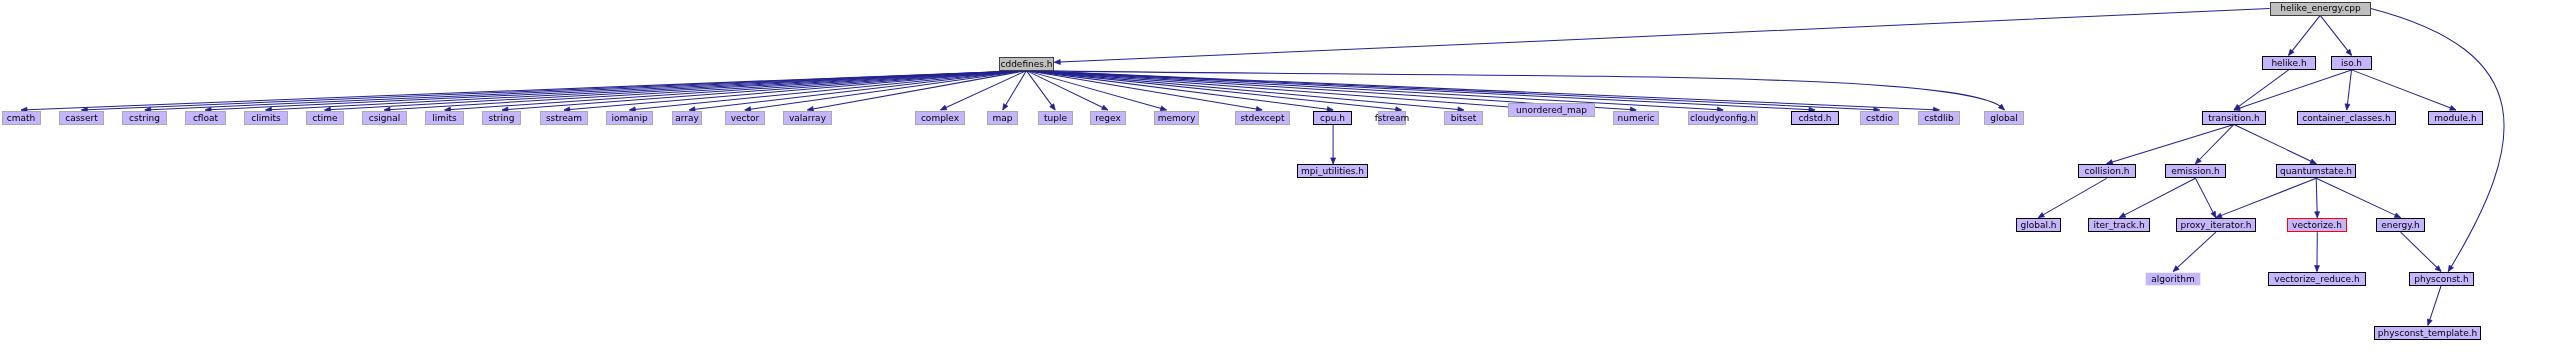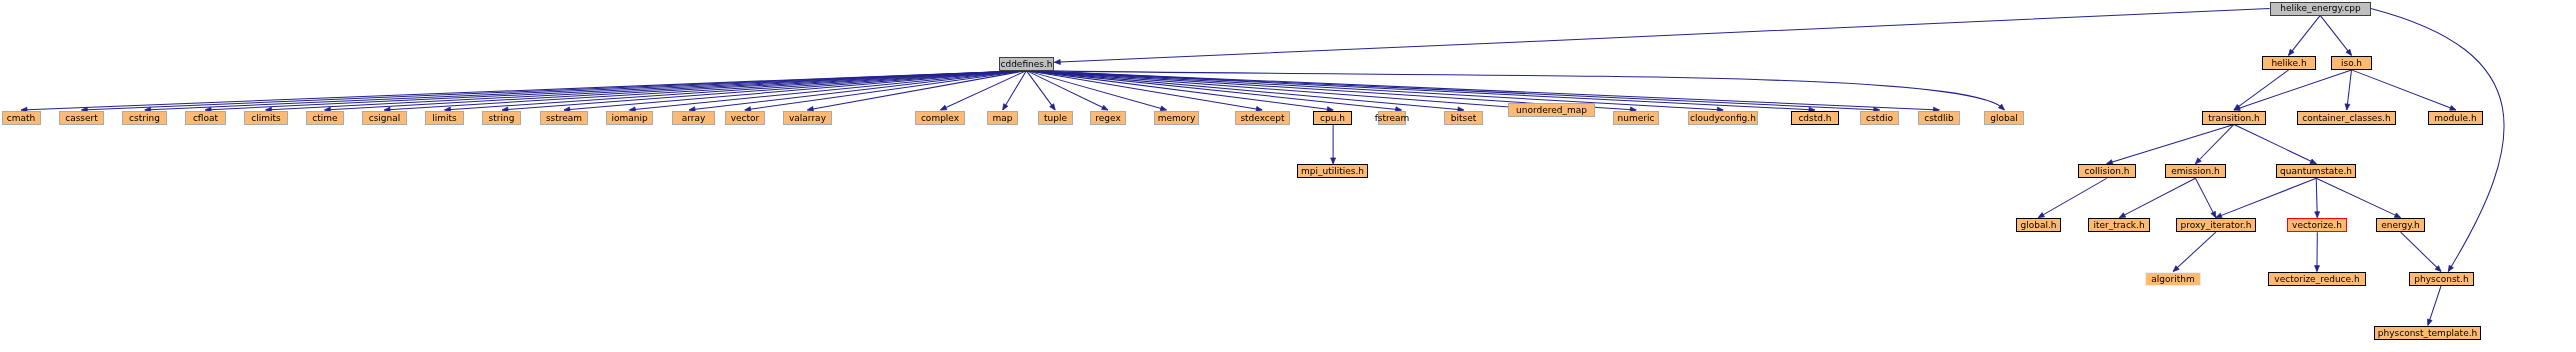--- a/index.html
+++ b/index.html
@@ -11,21 +11,21 @@
     font-family:"DejaVu Sans","Liberation Sans",sans-serif;
     overflow:hidden;
   }
   .node{
     position:absolute;
     box-sizing:border-box;
     display:flex;
     align-items:center;
     justify-content:center;
     height:14px;
-    background:#fdba74;
+    background:#c4b5fd;
     border:0.7px solid #aaaaaa;
     color:#000000;
     font-size:9px;
     line-height:1;
     white-space:nowrap;
     padding:0 2.9px;
     z-index:3;
   }
   
   .node.local{ border:1.2px solid #000000; }
@@ -165,21 +165,21 @@
       <div class="node" style="left: 59px; top: 111px; width: 45px;">cassert</div>
       <div class="node" style="left: 122px; top: 111px; width: 45px;">cstring</div>
       <div class="node" style="left: 185px; top: 111px; width: 41px;">cfloat</div>
       <div class="node" style="left: 244px; top: 111px; width: 44px;">climits</div>
       <div class="node" style="left: 306px; top: 111px; width: 38px;">ctime</div>
       <div class="node" style="left: 362px; top: 111px; width: 45px;">csignal</div>
       <div class="node" style="left: 425px; top: 111px; width: 39px;">limits</div>
       <div class="node" style="left: 482px; top: 111px; width: 39px;">string</div>
       <div class="node" style="left: 540px; top: 111px; width: 48px;">sstream</div>
       <div class="node" style="left: 606px; top: 111px; width: 47px;">iomanip</div>
-      <div class="node" style="left: 672px; top: 111px; width: 43px;">array</div>
+      <div class="node" style="left: 672px; top: 111px; width: 30px;">array</div>
       <div class="node" style="left: 725px; top: 111px; width: 40px;">vector</div>
       <div class="node" style="left: 783px; top: 111px; width: 49px;">valarray</div>
       <div class="node" style="left: 915px; top: 111px; width: 50px;">complex</div>
       <div class="node" style="left: 987px; top: 111px; width: 31px;">map</div>
       <div class="node" style="left: 1038px; top: 111px; width: 35px;">tuple</div>
       <div class="node" style="left: 1090px; top: 111px; width: 36px;">regex</div>
       <div class="node" style="left: 1144px; top: 111px; width: 45px; margin-left: 10px;">memory</div>
       <div class="node" style="left: 1235px; top: 111px; width: 55px;">stdexcept</div>
       <div class="node local" style="left: 1313px; top: 111px; width: 39px;">cpu.h</div>
       <div class="node" style="left: 1378px; top: 111px; width: 28px;">fstream</div>

